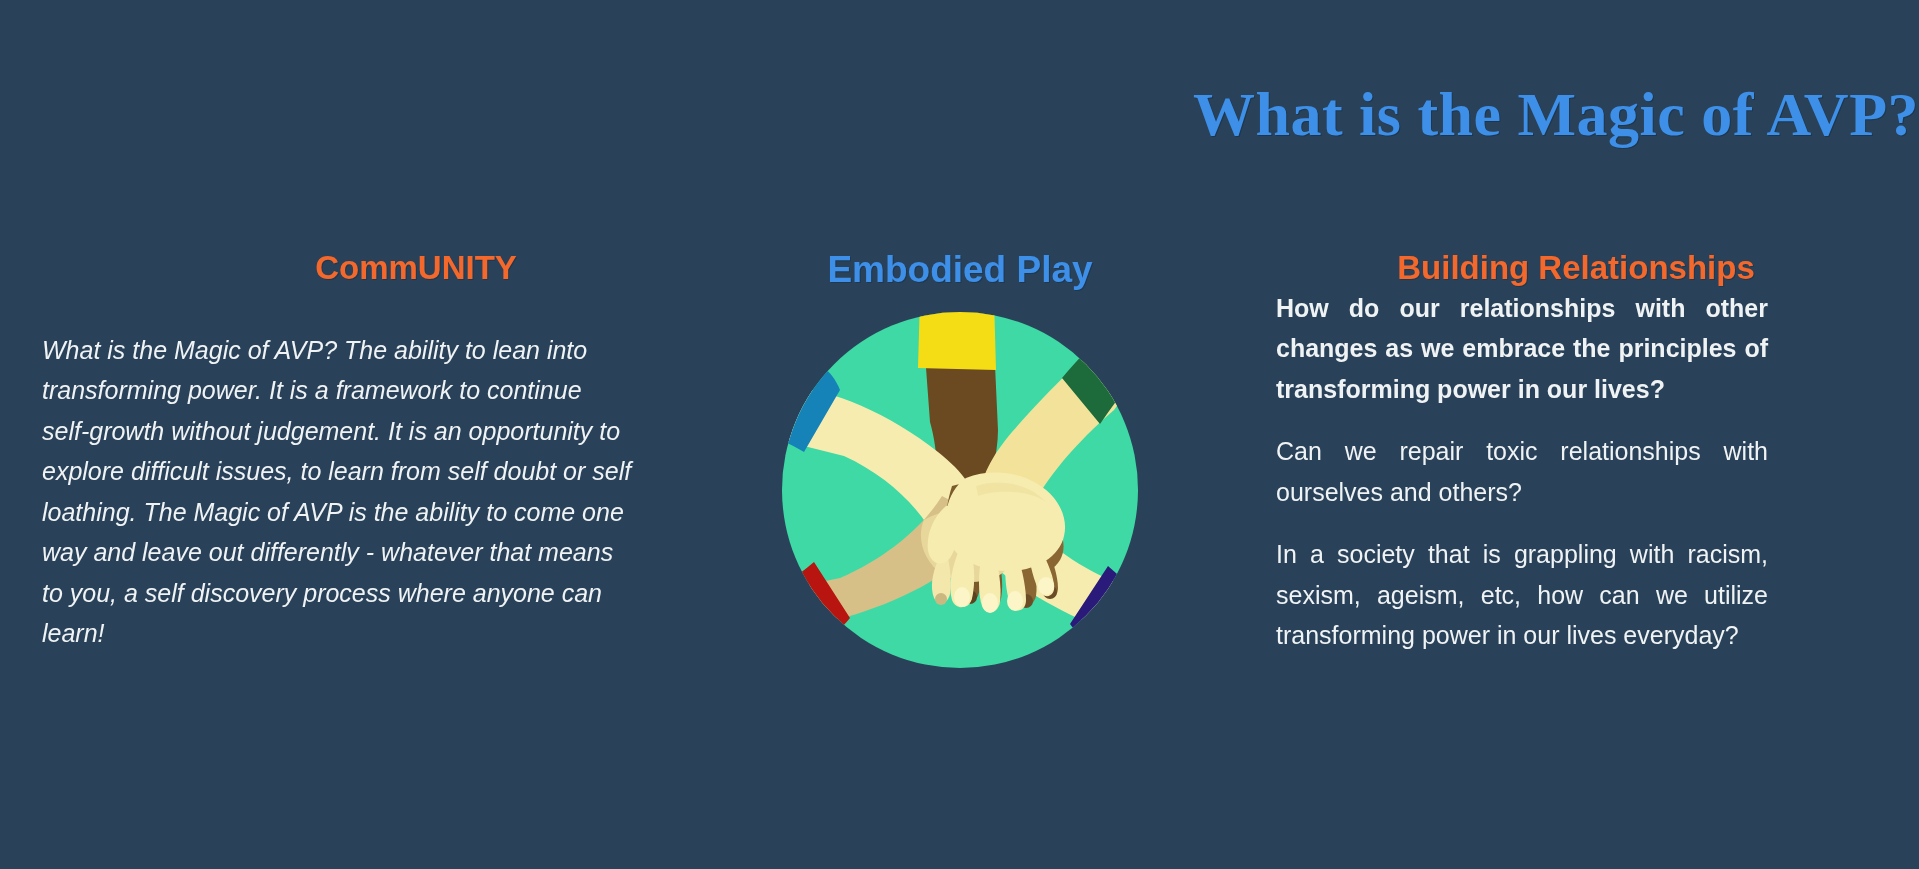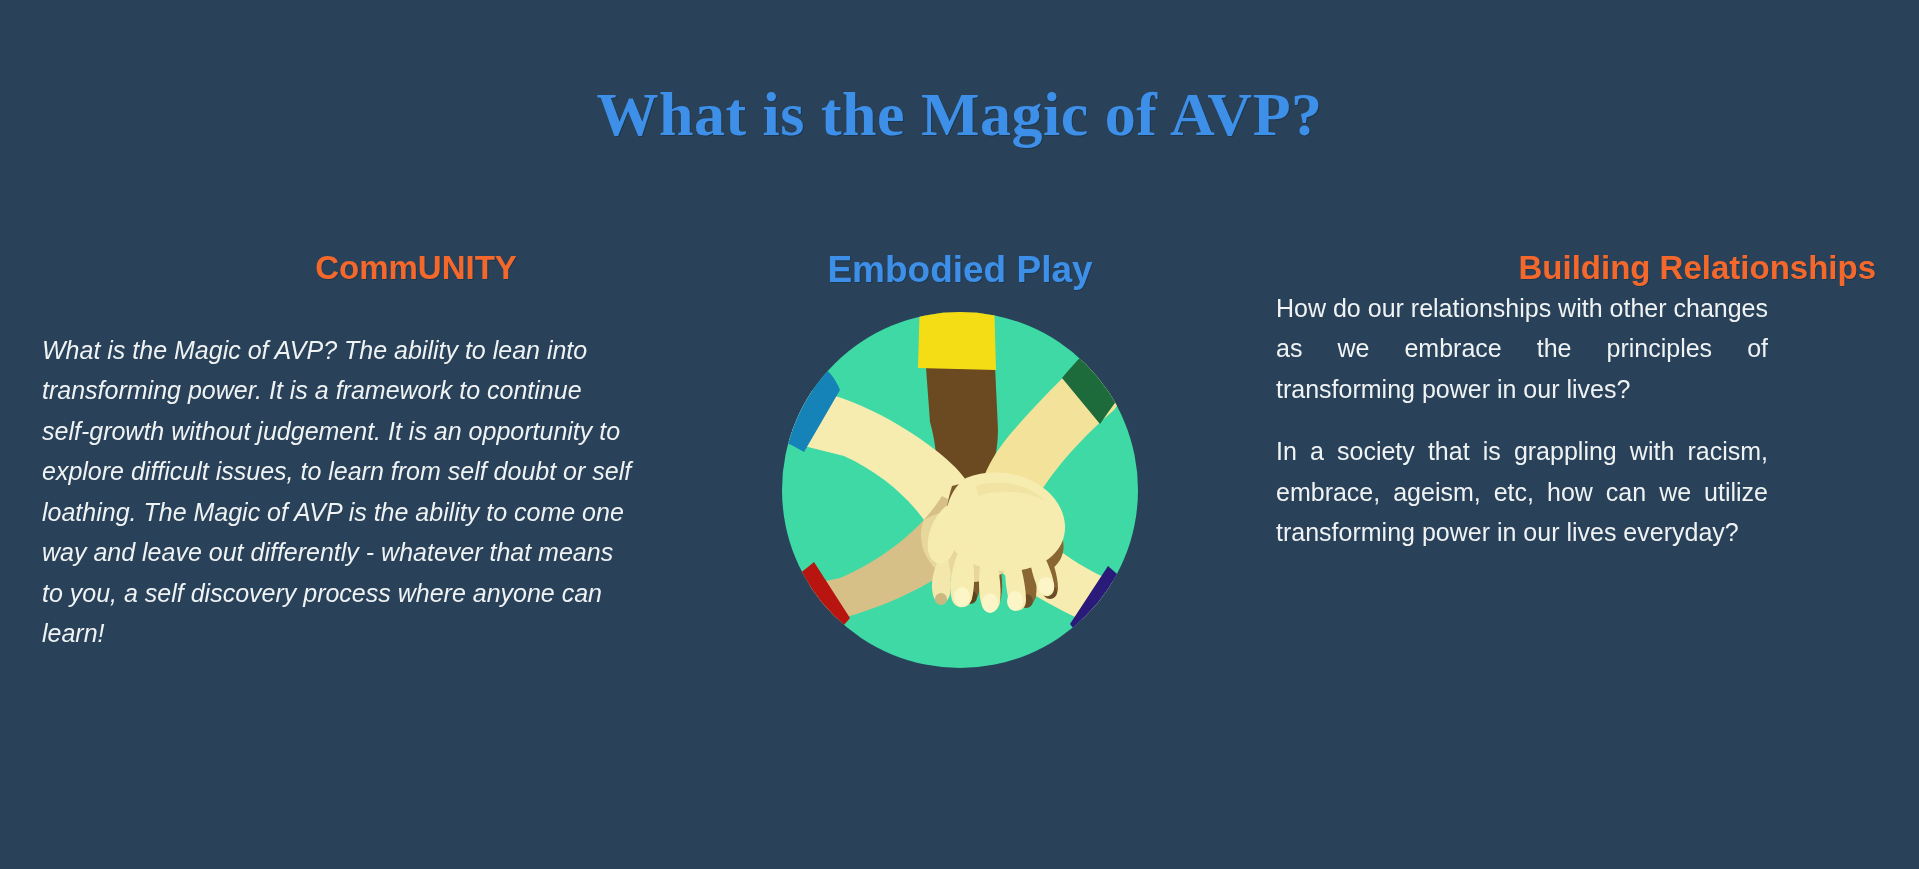--- a/index.html
+++ b/index.html
@@ -22,21 +22,21 @@
     background: #29425a;
     box-sizing: border-box;
   }
 
   
   .title {
     position: absolute;
     left: 0;
     top: 38px;
     width: 1919px;
-    text-align: center;
+    text-align: right;
     font-family: "Liberation Serif", "DejaVu Serif", serif;
     font-weight: bold;
     font-size: 62px;
     letter-spacing: 0.5px;
     color: #3d8fe8;
     text-shadow: 1px 1px 0 rgba(20,45,70,0.55);
     line-height: 1.1;
     white-space: nowrap;
   }
 
@@ -64,21 +64,21 @@
     line-height: 1.2;
     margin: 0;
     white-space: nowrap;
     text-shadow: 1px 1px 0 rgba(20,45,70,0.5);
   }
   .heading-orange { color: #f4682b; }
   .heading-blue   { color: #3d8fe8; }
 
   .col-left .heading  { text-align: center; padding-left: 48px; }
   .col-mid  .heading  { text-align: center; font-size: 37px; }
-  .col-right .heading { text-align: right; }
+  .col-right .heading { text-align: center; }
 
   .body-text {
     color: #f0f3f4;
     font-family: "Liberation Sans", sans-serif;
     font-size: 25px;
     line-height: 1.62;
     font-weight: 400;
   }
 
   .col-left .body-text {
@@ -87,21 +87,21 @@
     width: 590px;
     font-style: italic;
   }
 
   .col-right .body-text {
     text-align: justify;
     width: 492px;
   }
   .col-right .body-text p { margin: 0 0 22px 0; }
   .col-right .body-text p:last-child { margin-bottom: 0; }
-  .col-right .first-para { margin-top: 36px; }
+  .col-right .first-para { margin-top: 36px; font-weight: bold; }
 
   
   .illustration-wrap {
     position: absolute;
     left: 0;
     top: 62px;
     width: 380px;
     height: 360px;
   }
   .illustration {
@@ -200,18 +200,19 @@
 
           </g>
         </svg>
       </div>
     </div>
 
     <div class="col col-right">
       <h2 class="heading heading-orange">Building Relationships</h2>
       <div class="body-text">
         <p class="first-para">How do our relationships with other changes as we embrace the principles of transforming power in our lives?</p>
-        <p>In a society that is grappling with racism, embrace, ageism, etc, how can we utilize transforming power in our lives everyday?</p>
+        <p>Can we repair toxic relationships with ourselves and others?</p>
+        <p>In a society that is grappling with racism, sexism, ageism, etc, how can we utilize transforming power in our lives everyday?</p>
       </div>
     </div>
 
   </div>
 </div>
 
 </body></html>

